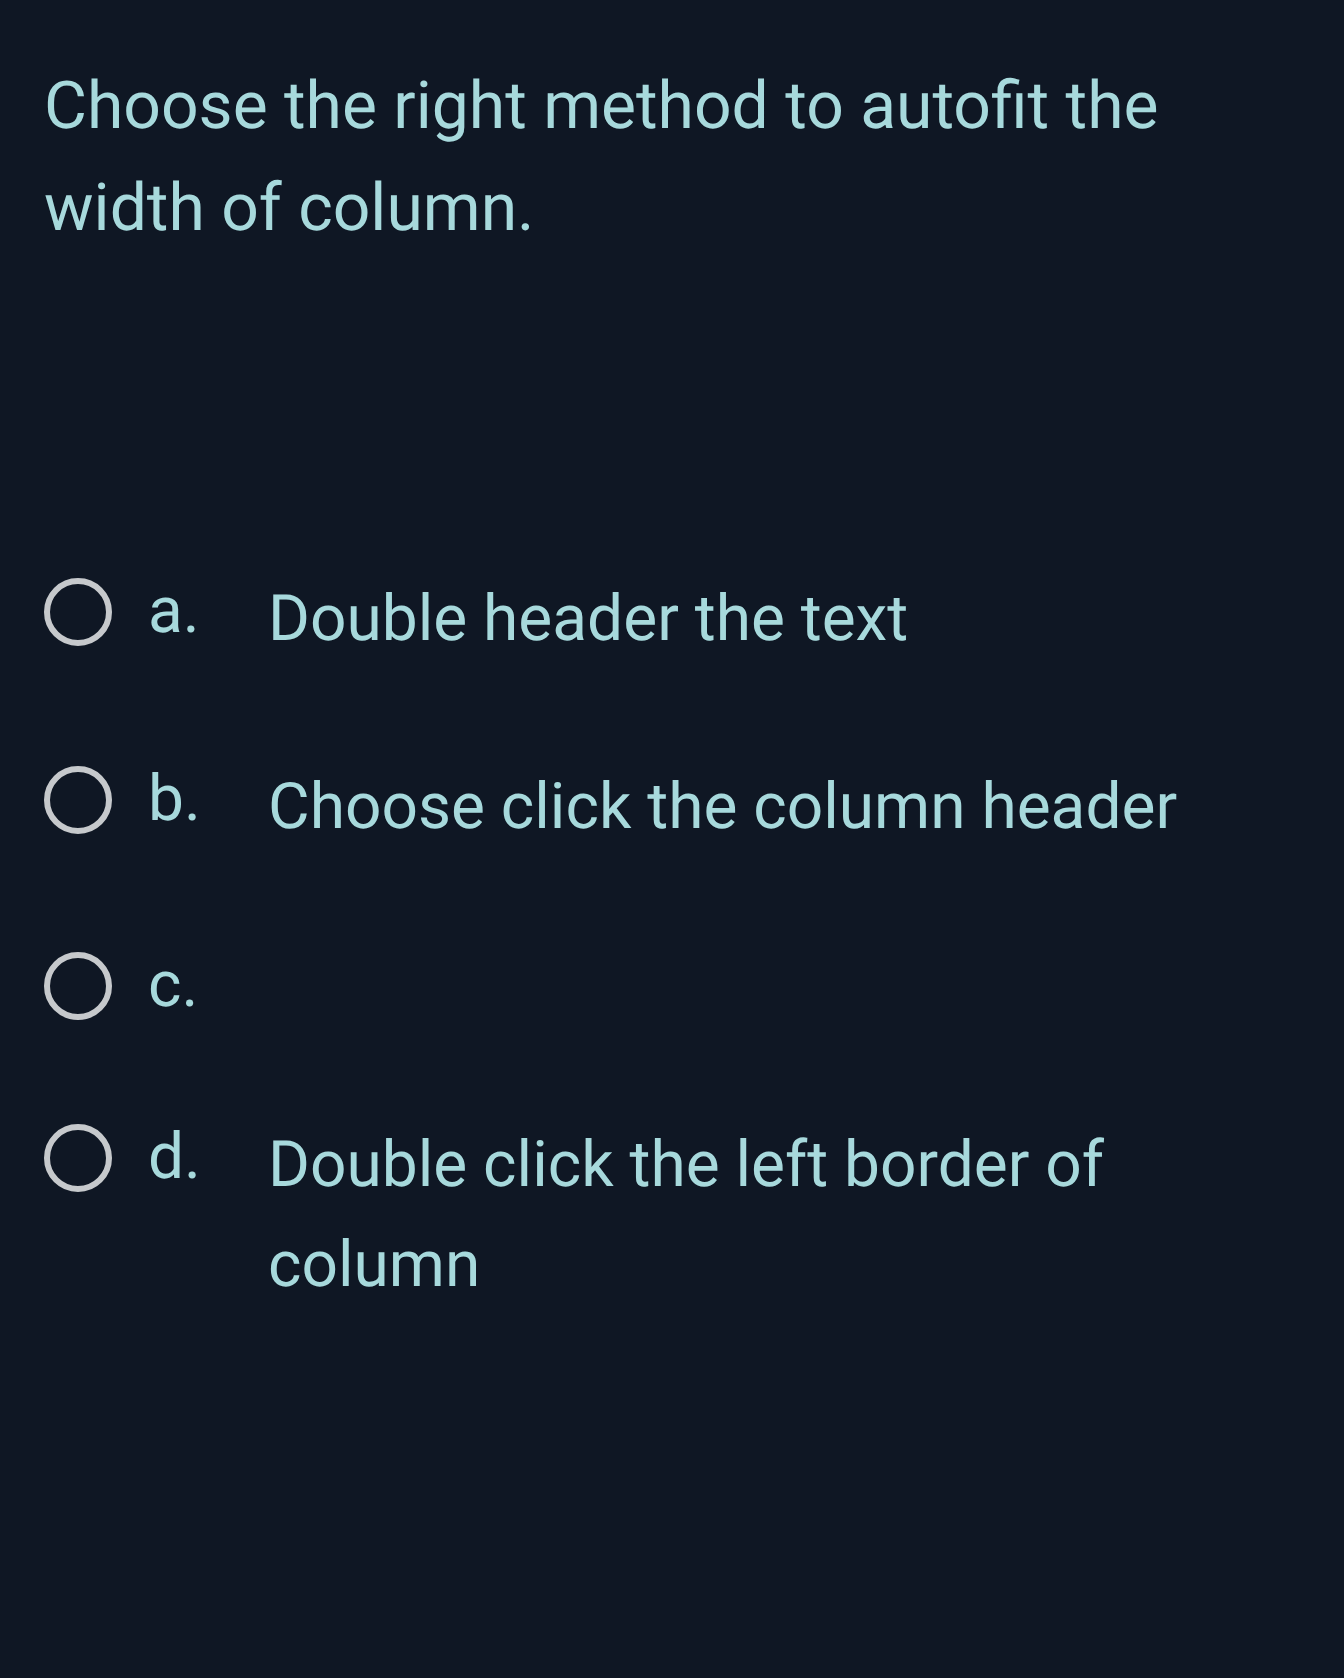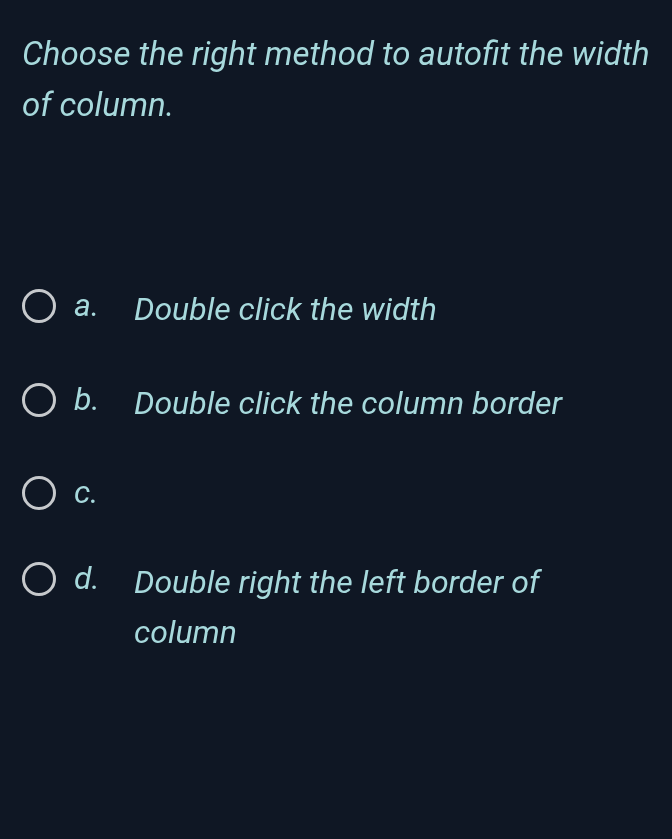--- a/index.html
+++ b/index.html
@@ -1,19 +1,18 @@
 <!DOCTYPE html>
 <html><head>
   <meta charset="utf-8">
   <style>
     * {
       margin: 0;
       padding: 0;
       box-sizing: border-box;
-      font-style: italic;
     }
     body {
       width: 672px;
       height: 839px;
       background-color: #0f1724;
       color: #a7d9dc;
       font-family: -apple-system, BlinkMacSystemFont, "Segoe UI", Roboto, Helvetica, Arial, sans-serif;
       padding: 28px 22px;
       overflow: hidden;
     }
@@ -64,33 +63,33 @@
 </head>
 <body>
 
 <div class="question">Choose the right method to autofit the width of column.</div>
 
 <div class="options">
 
   <div class="option-row">
     <div class="radio-circle"></div>
     <div class="option-letter">a.</div>
-    <div class="option-text">Double click the width</div>
+    <div class="option-text">Double header the text</div>
   </div>
 
   <div class="option-row">
     <div class="radio-circle"></div>
     <div class="option-letter">b.</div>
-    <div class="option-text">Double click the column border</div>
+    <div class="option-text">Choose click the column header</div>
   </div>
 
   <div class="option-row">
     <div class="radio-circle"></div>
     <div class="option-letter">c.</div>
   </div>
 
   <div class="option-row">
     <div class="radio-circle"></div>
     <div class="option-letter">d.</div>
-    <div class="option-text">Double right the left border of column</div>
+    <div class="option-text">Double click the left border of column</div>
   </div>
 
 </div>
 
 </body></html>

